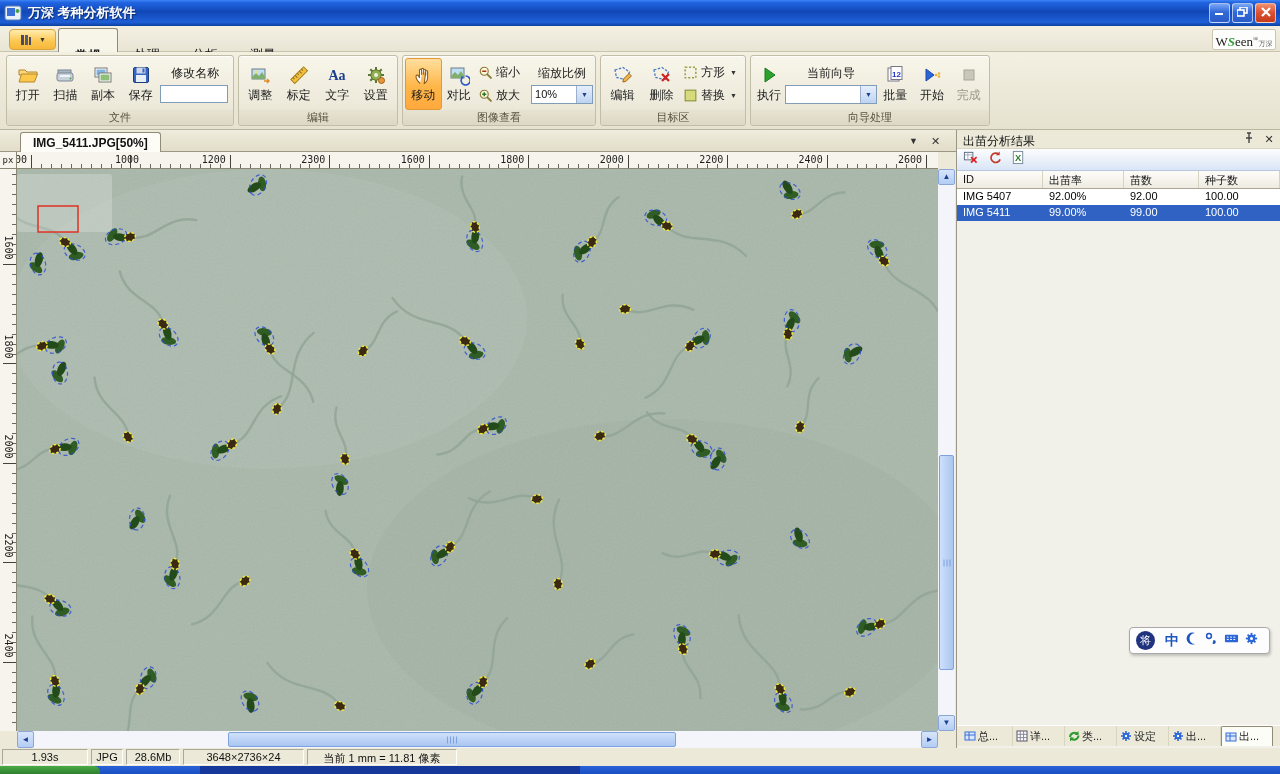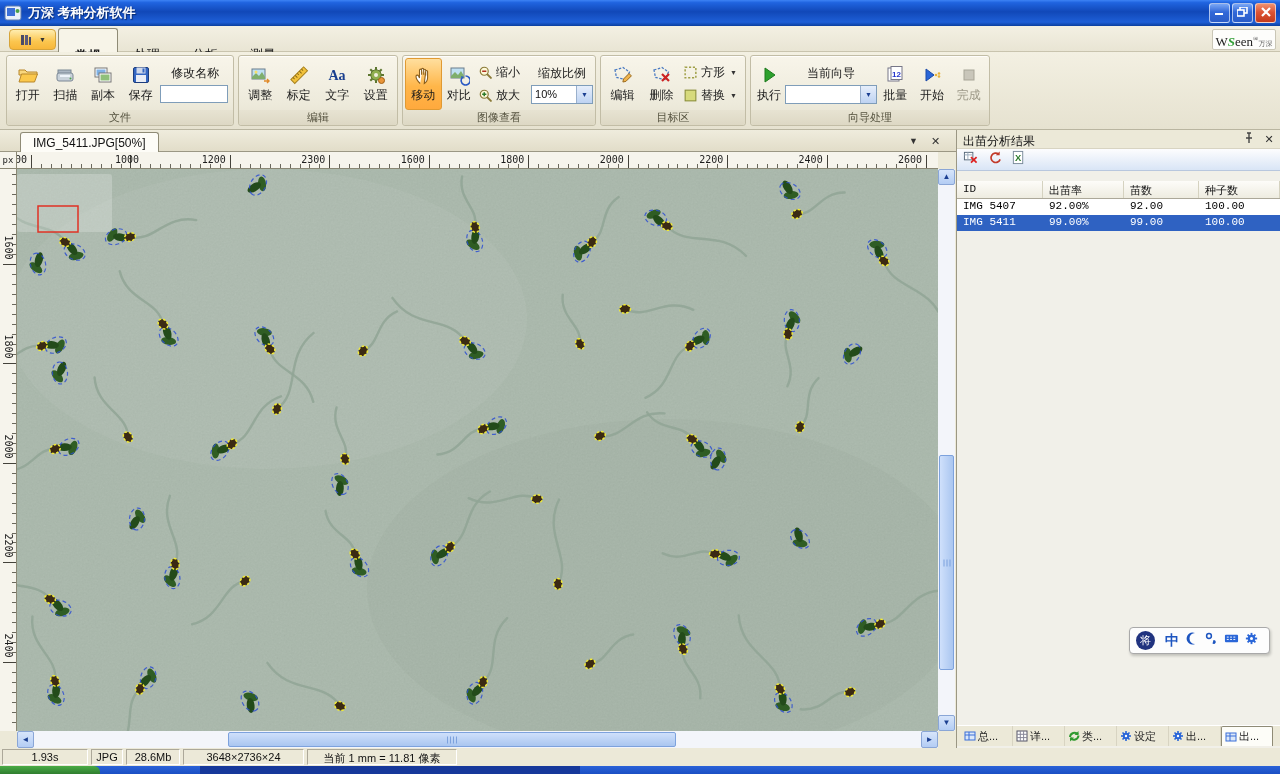--- a/index.html
+++ b/index.html
@@ -66,21 +66,21 @@
   .combo .carrow { width:16px; height:100%; background:linear-gradient(180deg,#e6eefb,#bed3f2);
     border-left:1px solid #9ab0cc; color:#1b3f91; font-size:7px; text-align:center; line-height:17px; }
   .dd { font-size:7px; color:#333; margin-left:2px; }
 
   
   #docarea { position:absolute; left:0; top:130px; width:956px; height:618px; background:#ece9d8; }
   #doctabs { position:absolute; left:0; top:0; width:956px; height:22px;
     background:linear-gradient(180deg,#efecdd,#e2ddc9); border-bottom:1px solid #9b9784; }
   #doctab { position:absolute; left:20px; top:2px; height:20px; padding:3px 12px 0;
     background:#fdfcf7; border:1px solid #8f8b76; border-bottom:none; border-radius:3px 3px 0 0;
-    font-size:12px; font-weight:normal; color:#111; }
+    font-size:12px; font-weight:bold; color:#111; }
   .tabtool { position:absolute; top:4px; width:17px; height:15px; text-align:center;
     font-size:9px; color:#333; line-height:15px; }
   #corner { position:absolute; left:0; top:22px; width:17px; height:17px; background:#f6f4ec;
     border-right:1px solid #8a8774; border-bottom:1px solid #8a8774; font-size:9px;
     color:#222; text-align:center; line-height:16px; font-family:"DejaVu Sans Mono",monospace; }
   #hruler { position:absolute; left:17px; top:22px; width:921px; height:17px; background:#f6f4ec;
     border-bottom:1px solid #8a8774; overflow:hidden; }
   #vruler { position:absolute; left:0; top:39px; width:17px; height:562px; background:#f6f4ec;
     border-right:1px solid #8a8774; overflow:hidden; }
   .htick { position:absolute; top:3px; width:1px; height:14px; background:#44423a; }
@@ -112,21 +112,21 @@
     background:#f1f0e9; border-left:1px solid #9b9784; }
   #rp-title { position:absolute; left:0; top:0; right:0; height:19px; background:#ece9d8;
     border-bottom:1px solid #d8d4c2; font-size:12px; color:#111; padding:3px 0 0 6px; }
   #rp-title .tools { position:absolute; right:4px; top:2px; display:flex; gap:6px; }
   #rp-title .tools span { width:14px; height:14px; font-size:11px; line-height:14px;
     text-align:center; color:#333; }
   #rp-toolbar { position:absolute; left:0; top:19px; right:0; height:22px;
     background:linear-gradient(180deg,#fdfdfe,#d9e5f6); border-bottom:1px solid #b8c7de;
     display:flex; align-items:center; gap:9px; padding-left:6px; }
   #rp-toolbar svg { width:15px; height:15px; }
-  #rtable { position:absolute; left:0; top:51px; right:0;font-family:Liberation Mono, monospace; }
+  #rtable { position:absolute; left:0; top:41px; right:0; }
   .thead { display:flex; height:18px; background:linear-gradient(180deg,#fdfcf9,#eeece0);
     border-bottom:1px solid #aca899; }
   .th { font-size:11px; color:#111; padding:2px 0 0 6px; border-right:1px solid #d5d2c0; }
   .tr { display:flex; height:16px; background:#fff; }
   .tr.sel { background:#2f62c2; color:#fff; }
   .td { font-size:11px; padding:1px 0 0 6px; overflow:hidden; white-space:nowrap; }
   .c0{width:86px}.c1{width:81px}.c2{width:75px}.c3{flex:1}
   #rp-tabs { position:absolute; left:0; bottom:2px; right:0; height:21px; background:#ece9d8;
     border-top:1px solid #fff; display:flex; padding-left:4px; }
   .rp-tab { width:52px; height:20px; display:flex; align-items:center; gap:2px; font-size:11px;

